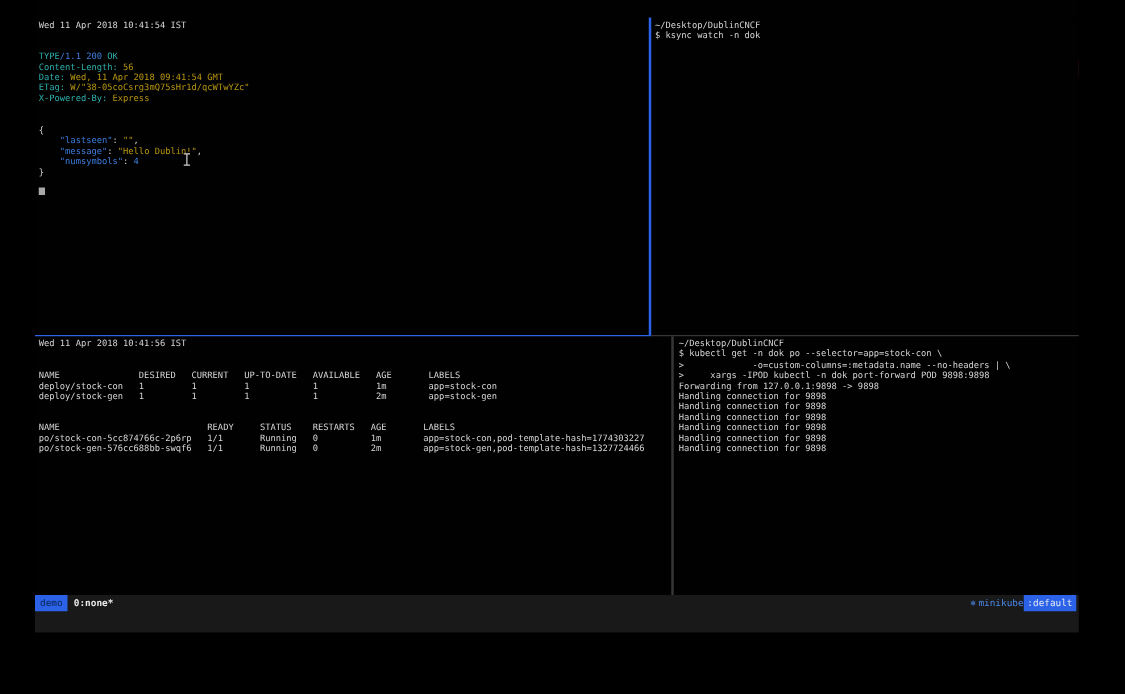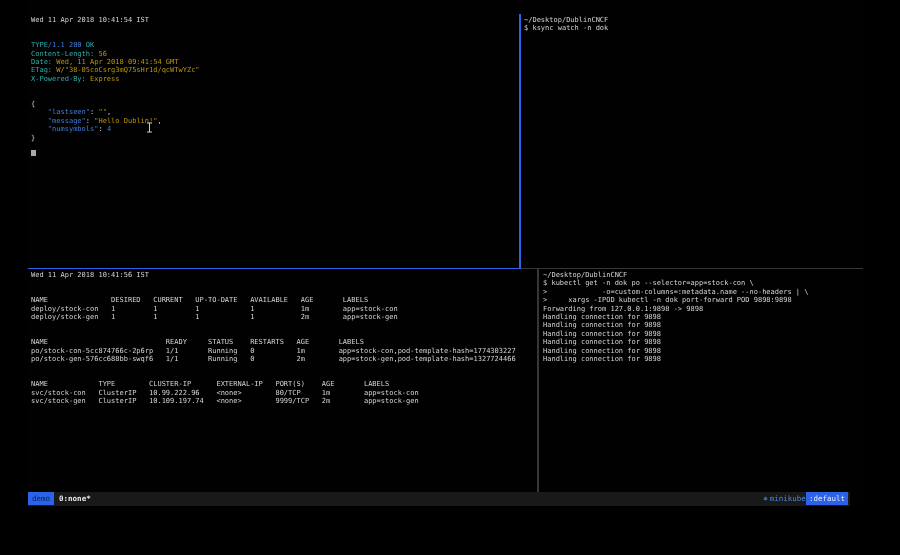--- a/index.html
+++ b/index.html
@@ -29,21 +29,21 @@
   .vdiv-bot{position:absolute;left:509px;top:255px;width:2px;bottom:0;background:#363636;}
   
   .c-teal{color:#2fb0ad;}
   .c-blue{color:#3e7fe0;text-align:center;}
   .c-yellow{color:#b99710;text-align:center;}
   .c-green{color:#7da815;}
   .c-plain{color:#d6d6d6;}
   .block-cursor{display:inline-block;width:5px;height:6px;background:#a9a9a9;}
   .ibeam{position:absolute;left:118px;top:108px;width:7px;height:11px;}
   
-  .statusbar{position:absolute;left:0;right:13px;bottom:0;height:14px;background:#191919;
+  .statusbar{position:absolute;left:0;right:0;bottom:0;height:30px;background:#191919;
              font-size:7.5px;line-height:13px;color:#d6d6d6;}
   .sb-left{position:absolute;left:0;top:0;height:13px;display:flex;align-items:center;}
   .chip{background:#2b62e8;color:#0a2150;padding:0 4px;height:13px;line-height:13px;display:inline-block;}
   .winlabel{color:#ececec;font-weight:bold;margin-left:5px;}
   .sb-right{position:absolute;right:2px;top:0;height:13px;display:flex;align-items:center;}
   .kctx{color:#4b86e8;margin-right:0;}
   .helm{color:#4b86e8;margin-right:2px;}
   .nschip{background:#2b62e8;color:#e4eaf6;padding:0 3px;height:13px;line-height:13px;display:inline-block;}
 </style>
 </head>
@@ -94,23 +94,20 @@
       <pre>Wed 11 Apr 2018 10:41:56 IST</pre>
       <div class="gap2"></div>
       <pre>NAME               DESIRED   CURRENT   UP-TO-DATE   AVAILABLE   AGE       LABELS
 deploy/stock-con   1         1         1            1           1m        app=stock-con
 deploy/stock-gen   1         1         1            1           2m        app=stock-gen</pre>
       <div class="gap2"></div>
       <pre>NAME                            READY     STATUS    RESTARTS   AGE       LABELS
 po/stock-con-5cc874766c-2p6rp   1/1       Running   0          1m        app=stock-con,pod-template-hash=1774303227
 po/stock-gen-576cc688bb-swqf6   1/1       Running   0          2m        app=stock-gen,pod-template-hash=1327724466</pre>
       <div class="gap2"></div>
-      <pre>NAME            TYPE        CLUSTER-IP      EXTERNAL-IP   PORT(S)    AGE       LABELS
-svc/stock-con   ClusterIP   10.99.222.96    &lt;none&gt;        80/TCP     1m        app=stock-con
-svc/stock-gen   ClusterIP   10.109.197.74   &lt;none&gt;        9999/TCP   2m        app=stock-gen</pre>
     </div>
 
     <div class="pane br">
       <pre>~/Desktop/DublinCNCF
 $ kubectl get -n dok po --selector=app=stock-con \
 &gt;             -o=custom-columns=:metadata.name --no-headers | \
 &gt;     xargs -IPOD kubectl -n dok port-forward POD 9898:9898
 Forwarding from 127.0.0.1:9898 -&gt; 9898
 Handling connection for 9898
 Handling connection for 9898

